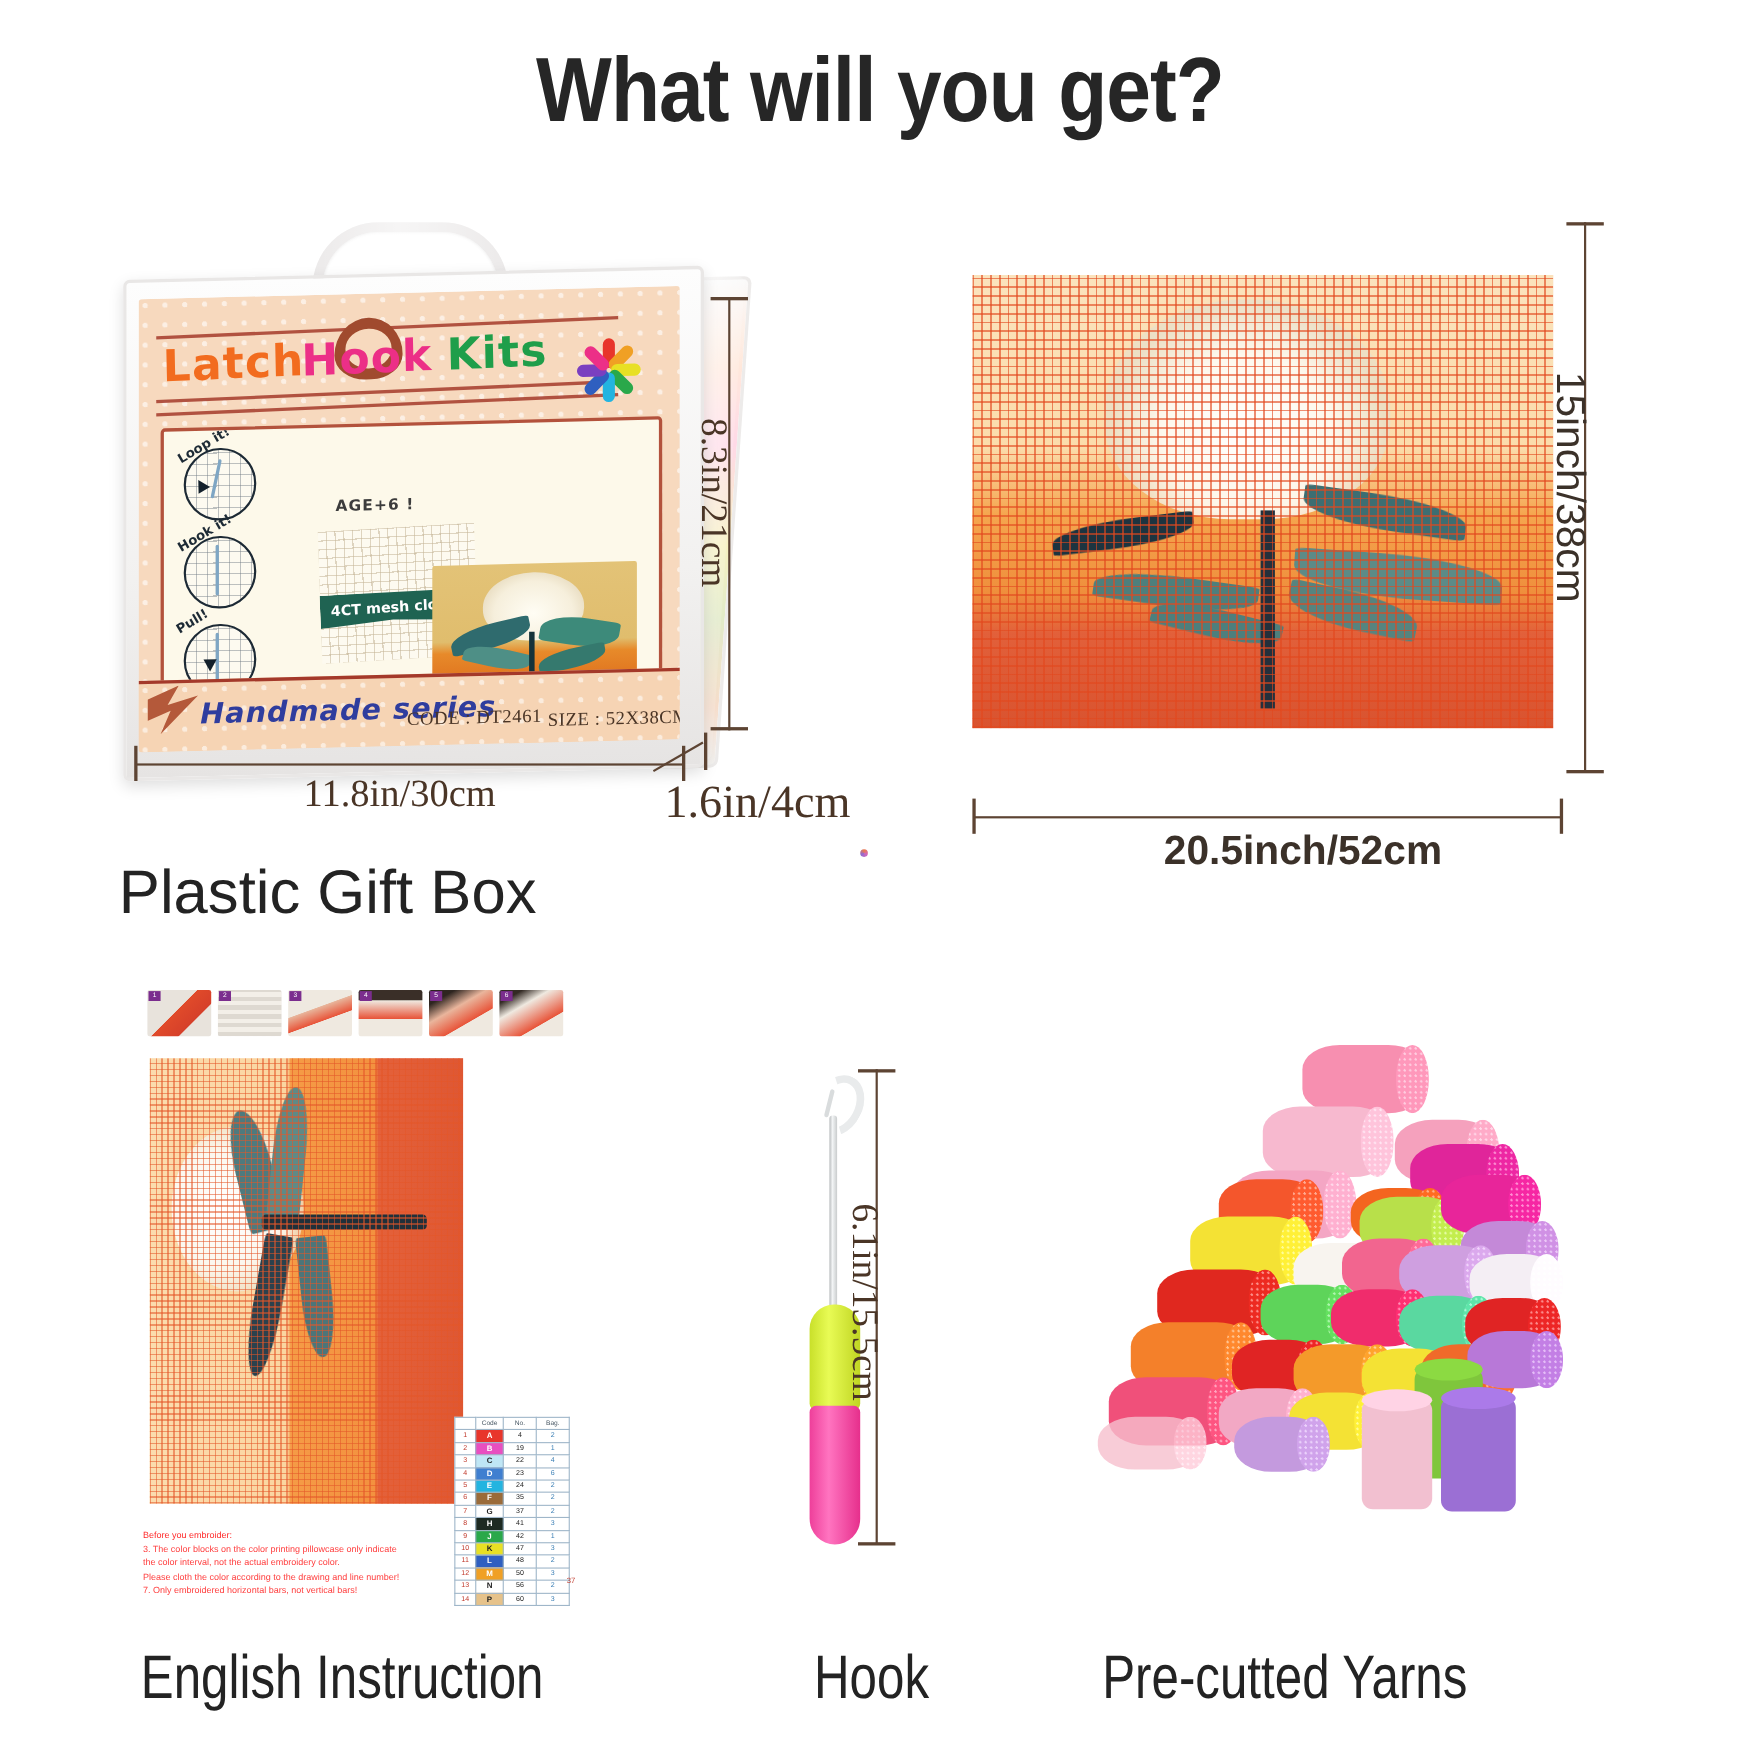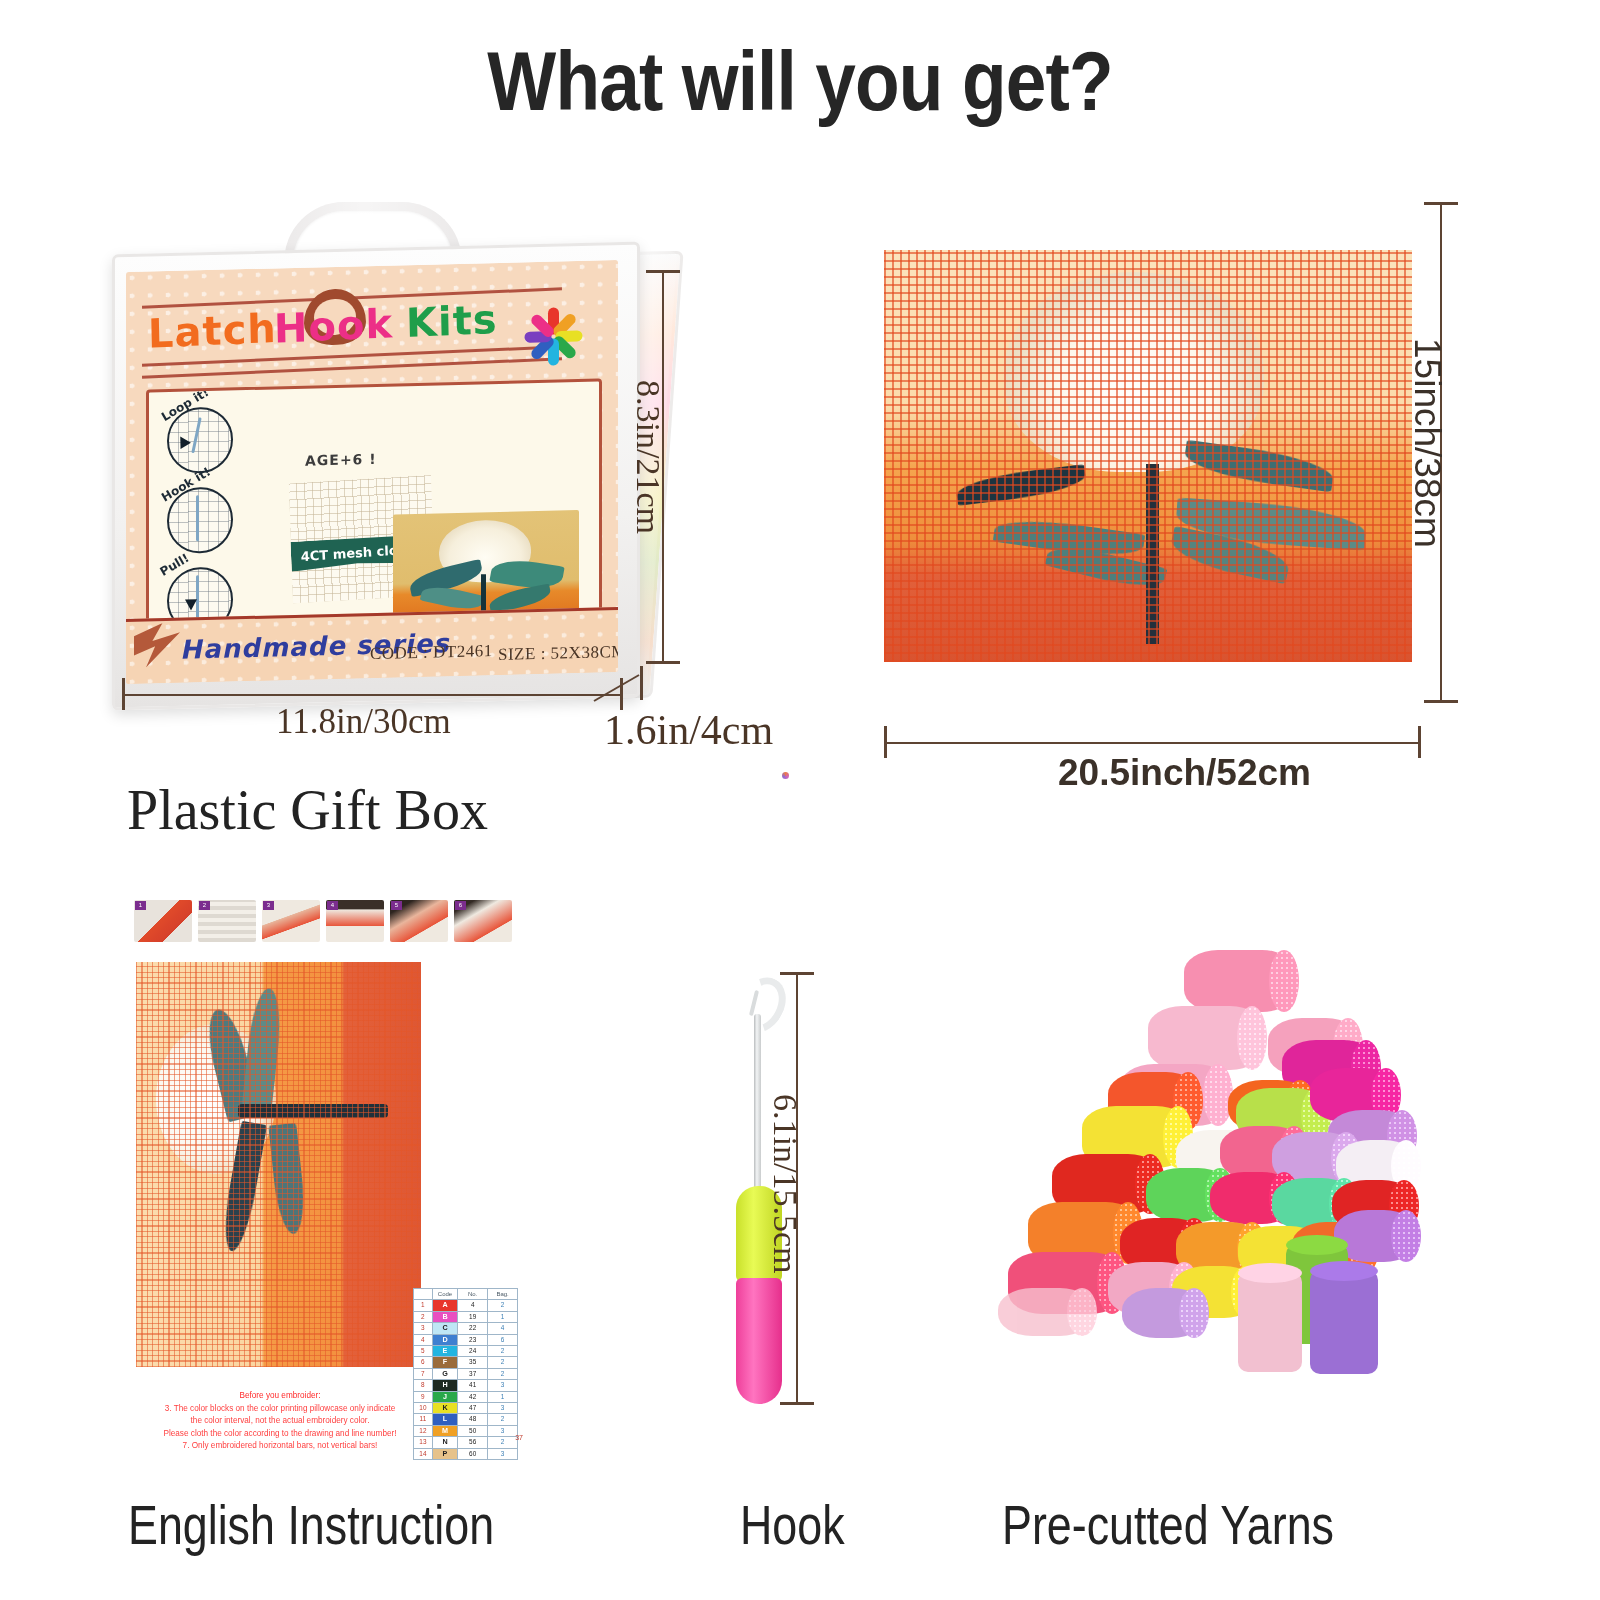--- a/index.html
+++ b/index.html
@@ -161,21 +161,21 @@
     line-height:10.4px;}
   #legend th{color:#4b5a66;font-weight:normal;font-size:6px;}
   #legend td.idx{color:#c0392b;width:16px;}
   #legend td.code{width:22px;font-weight:bold;font-size:7.2px;color:#111;}
   #legend td.num{width:26px;color:#222;}
   #legend td.bag{width:26px;color:#3b7fb5;}
   #legend-total{position:absolute;right:5px;top:534px;color:#c0392b;font-size:7px;
     font-family:"Liberation Sans",sans-serif;}
 
   #before-text{position:absolute;left:2px;top:490px;width:300px;color:#ff4040;
-    font-family:"Liberation Sans",sans-serif;font-size:8.2px;line-height:12.6px;text-align:center;}
+    font-family:"Liberation Sans",sans-serif;font-size:8.2px;line-height:12.6px;}
   #before-text .hd{color:#ff2a2a;}
 
   
   #hook{left:716px;top:968px;width:86px;height:436px;}
   #hook-shaft{position:absolute;left:38px;top:46px;width:7px;height:182px;
     background:linear-gradient(90deg,#b9bcbe,#f2f4f5 40%,#c9cccd);border-radius:3px;}
   #hook-tip{position:absolute;left:24px;top:8px;width:30px;height:44px;
     border:7px solid #e9ebec;border-bottom-color:transparent;border-left-color:transparent;
     border-radius:50%;transform:rotate(28deg);}
   #hook-latch{position:absolute;left:36px;top:22px;width:4px;height:26px;background:#d9dcdd;
@@ -288,21 +288,21 @@
 
 <div class="abs dimline" style="left:124px;top:694px;width:498px;height:2px;"></div>
 <div class="abs tick" style="left:122px;top:678px;width:3px;height:32px;"></div>
 <div class="abs tick" style="left:620px;top:678px;width:3px;height:32px;"></div>
 <div class="abs dim-serif" style="left:276px;top:702px;font-size:35px;">11.8in/30cm</div>
 
 <div class="abs dimline" style="left:594px;top:700px;width:52px;height:2px;transform:rotate(-30deg);transform-origin:left center;"></div>
 <div class="abs tick" style="left:640px;top:666px;width:3px;height:34px;"></div>
 <div class="abs dim-serif" style="left:604px;top:706px;font-size:42px;">1.6in/4cm</div>
 
-<div class="abs caption" style="left:127px;top:778px;font-family:Liberation Serif, serif;">Plastic Gift Box</div>
+<div class="abs caption" style="left:108px;top:778px;">Plastic Gift Box</div>
 
 <div class="abs" id="artifact"></div>
 
 <div class="abs" id="mesh-canvas">
   <div class="flower"></div>
   <div class="mleaf" style="left:72px;top:222px;width:130px;height:26px;background:#1d3440;border-radius:60% 6% 60% 6%;transform:rotate(-7deg);"></div>
   <div class="mleaf" style="left:300px;top:200px;width:150px;height:32px;background:#3d6e72;border-radius:6% 60% 6% 60%;transform:rotate(8deg);"></div>
   <div class="mleaf" style="left:110px;top:274px;width:150px;height:28px;background:#4e7f7c;border-radius:60% 6% 60% 6%;transform:rotate(8deg);"></div>
   <div class="mleaf" style="left:292px;top:254px;width:190px;height:40px;background:#5c8b87;border-radius:6% 60% 6% 60%;transform:rotate(4deg);"></div>
   <div class="mleaf" style="left:162px;top:304px;width:120px;height:26px;background:#4d7f7d;border-radius:60% 6% 60% 6%;transform:rotate(14deg);"></div>

